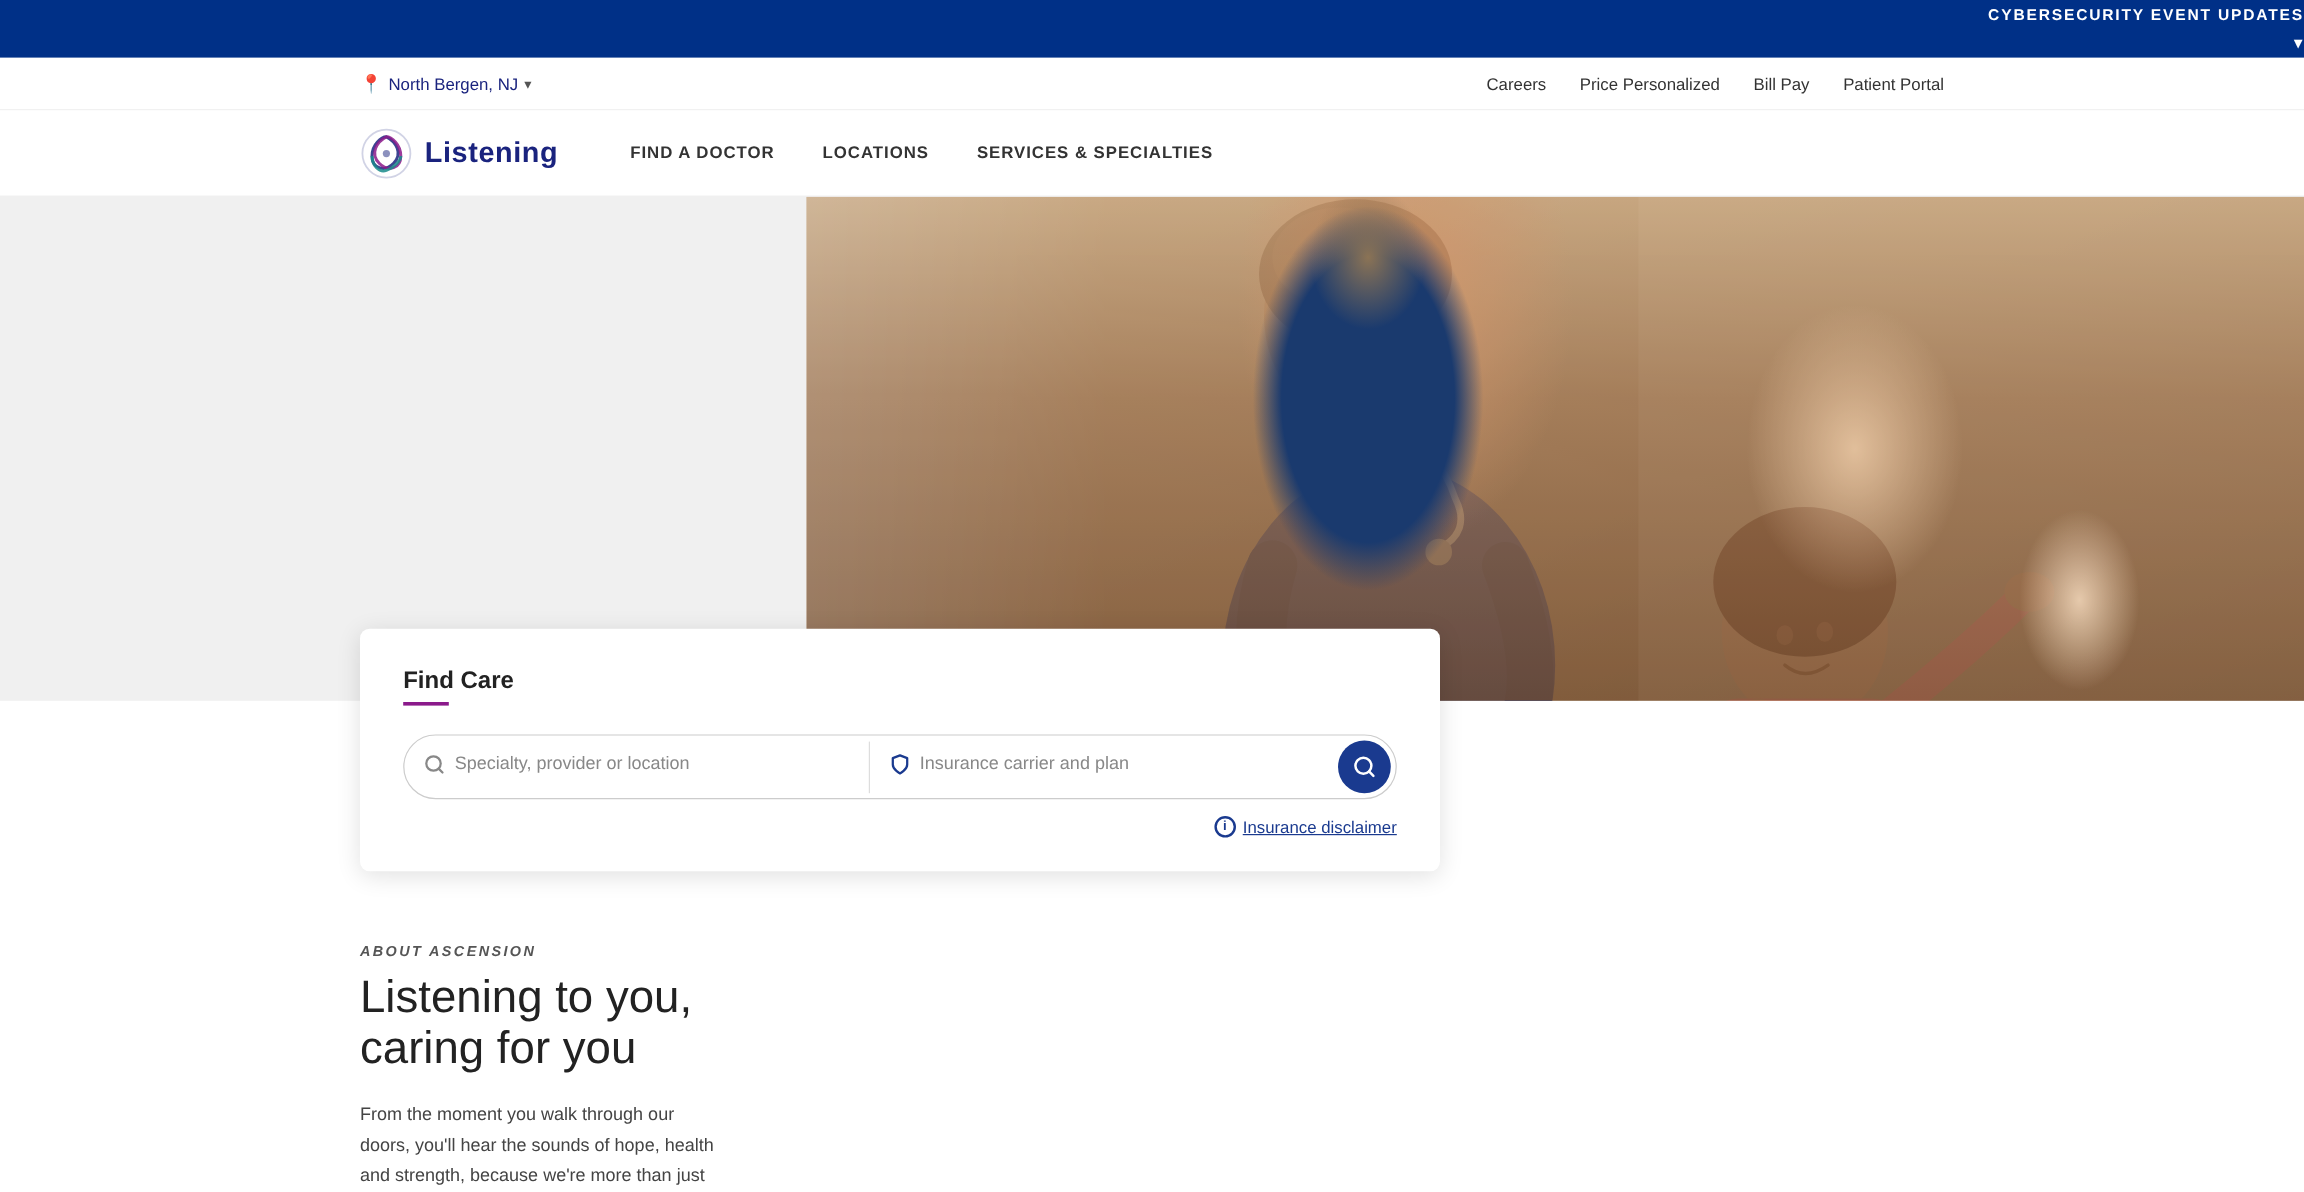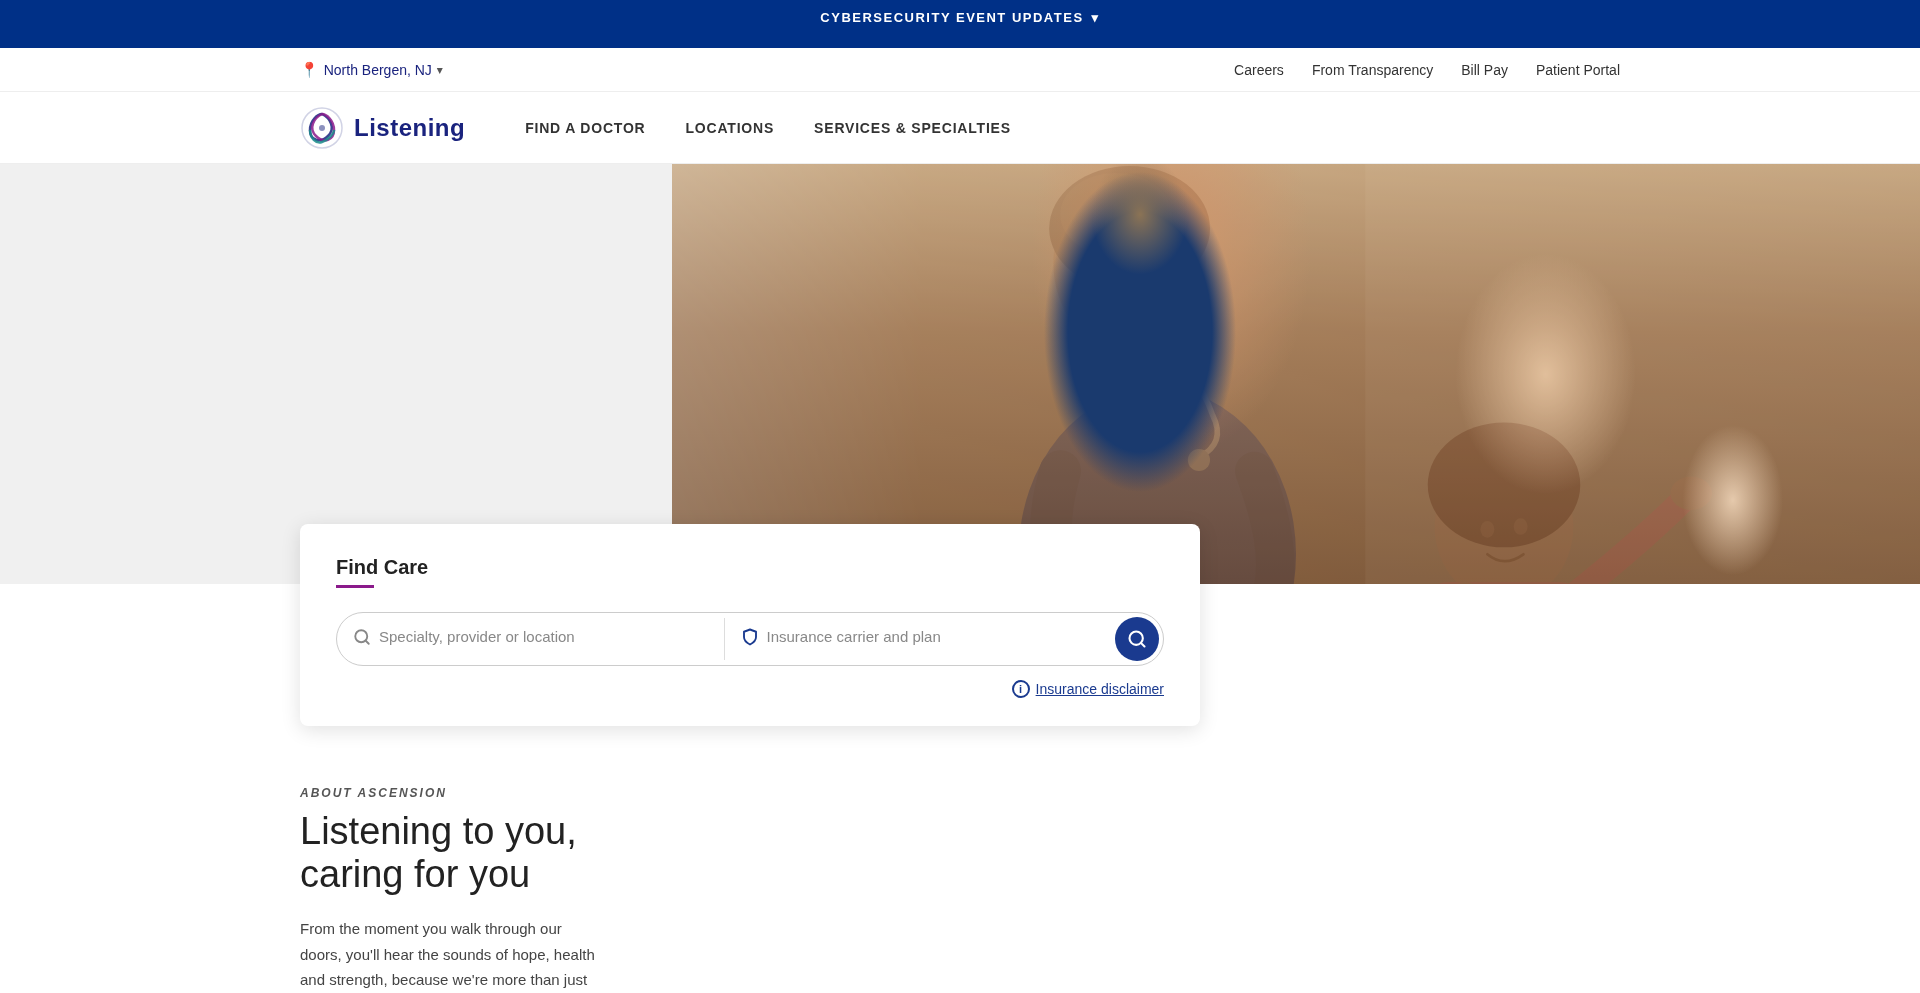--- a/index.html
+++ b/index.html
@@ -8,24 +8,25 @@
     
     .top-banner {
       background: #003087;
       color: #fff;
       text-align: center;
       padding: 10px 0;
       font-size: 13px;
       font-weight: 700;
       letter-spacing: 1.5px;
       display: flex;
-      align-items: flex-start;
+      align-items: flex-end;
       justify-content: center;
       gap: 8px;
       height: 48px;
+      flex-direction: column;
     }
 
     
     .utility-nav {
       display: flex;
       align-items: center;
       justify-content: space-between;
       padding: 10px 300px;
       border-bottom: 1px solid #eee;
       height: 44px;
@@ -295,21 +296,21 @@
 </div>
 
 <div class="utility-nav">
   <div class="utility-nav-left">
     <span class="location-pin">📍</span>
     <span>North Bergen, NJ</span>
     <span class="dropdown-arrow">▾</span>
   </div>
   <div class="utility-nav-right">
     <a href="#">Careers</a>
-    <a href="#">From Transparency</a>
+    <a href="#">Price Personalized</a>
     <a href="#">Bill Pay</a>
     <a href="#">Patient Portal</a>
   </div>
 </div>
 
 <nav class="main-nav">
   <a href="#" class="logo-area">
     <svg class="logo-icon" viewBox="0 0 44 44" fill="none" xmlns="http://www.w3.org/2000/svg">
 
       <circle cx="22" cy="22" r="20" fill="none" stroke="#1a237e" stroke-width="1.5" opacity="0.2"></circle>

